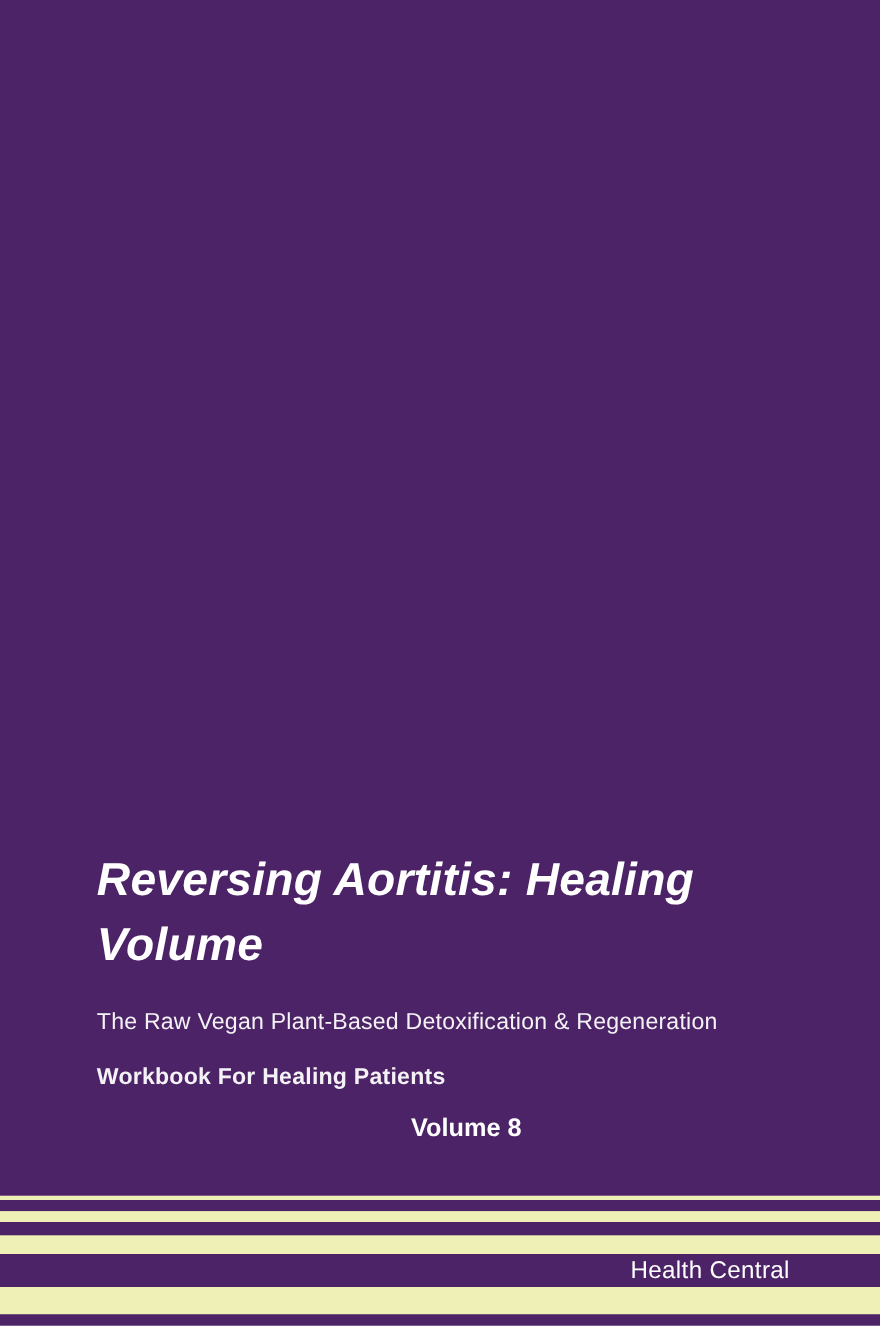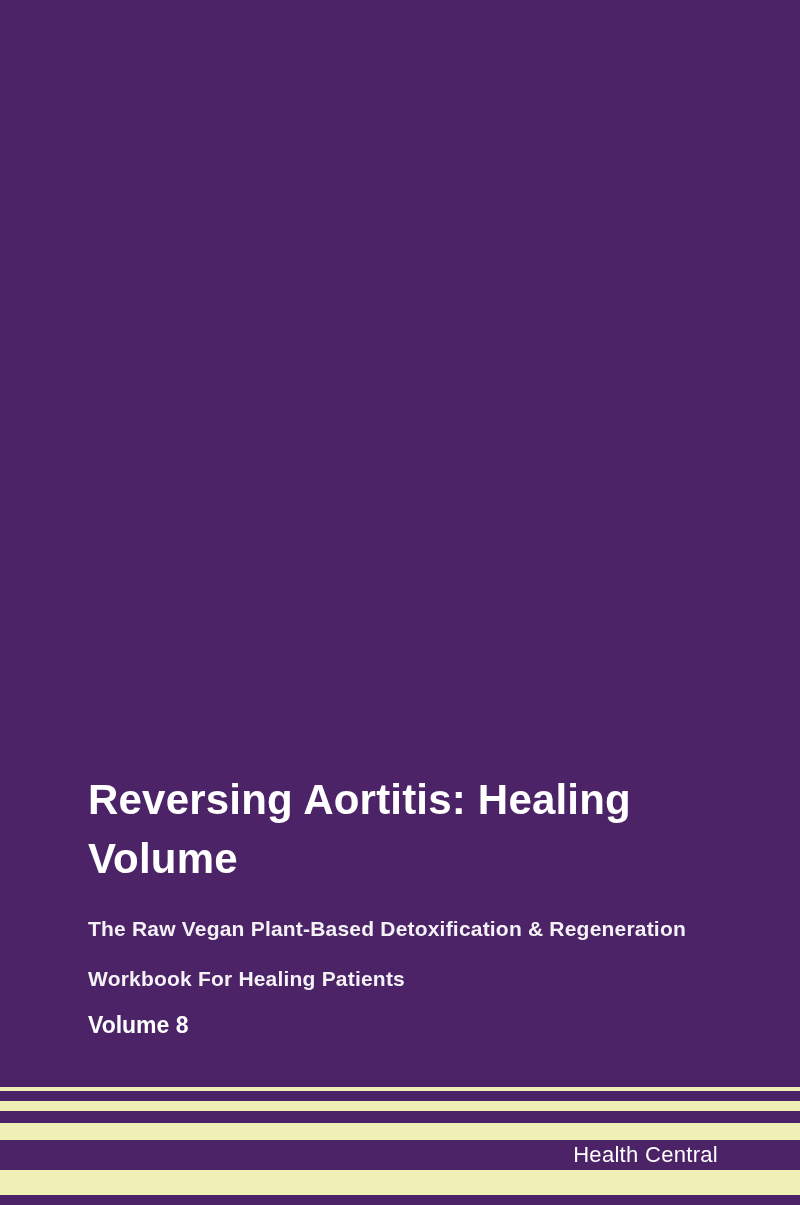--- a/index.html
+++ b/index.html
@@ -26,46 +26,48 @@
     color: #ffffff;
   }
 
   .title {
     font-size: 42px;
     font-weight: 700;
     line-height: 59px;
     color: #ffffff;
     white-space: nowrap;
     letter-spacing: 0.2px;
+    font-style: italic;
   }
 
   .subtitle-line1 {
     margin-top: 29px;
     font-size: 21px;
-    font-weight: 700;
+    font-weight: 400;
     color: #f4f2f6;
     white-space: nowrap;
     letter-spacing: 0.2px;
   }
 
   .subtitle-line2 {
     margin-top: 26px;
     font-size: 21px;
     font-weight: 700;
     color: #f4f2f6;
     white-space: nowrap;
     letter-spacing: 0.2px;
   }
 
   .volume {
     margin-top: 21px;
     font-size: 23px;
     font-weight: 700;
     color: #ffffff;
     white-space: nowrap;
+    text-align: center;
   }
 
   .footer {
     position: absolute;
     left: 0;
     bottom: 0;
     width: 800px;
   }
 
   .stripe { width: 100%; }

